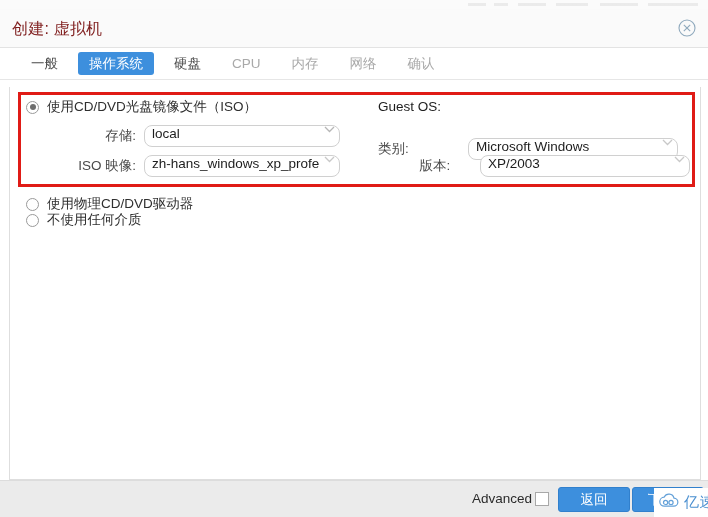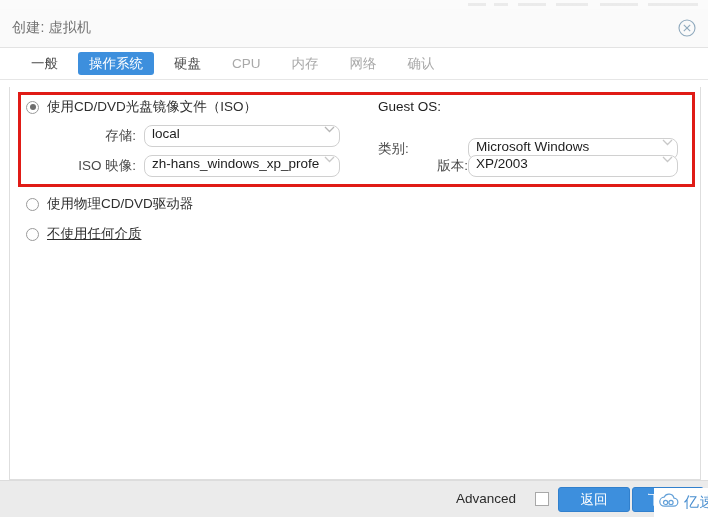--- a/index.html
+++ b/index.html
@@ -52,22 +52,22 @@
   
   .titlebar {
     position: relative;
     height: 38px;
     background: #fafafa;
     border-bottom: 1px solid #e3e3e3;
   }
   .title-text {
     position: absolute;
     left: 12px; top: 10px;
-    font-size: 14px;
-    color: #737373;
+    font-size: 16px;
+    color: #7f1d1d;
     letter-spacing: .2px;
     white-space: nowrap;
   }
   .close-btn {
     position: absolute;
     right: 10px; top: 8px;
     width: 22px; height: 22px;
     border-radius: 50%;
     cursor: pointer;
   }
@@ -215,21 +215,21 @@
     width: 708px; height: 37px;
     background: #ebebeb;
     border-top: 1px solid #dcdcdc;
     box-sizing: border-box;
   }
   .adv-wrap {
     position: absolute;
     right: 159px; top: 10px;
     display: flex;
     align-items: center;
-    gap: 19px;
+    gap: 3px;
   }
   .adv-label {
     font-size: 13.5px;
     color: #2b2b2b;
     white-space: nowrap;
   }
   .checkbox {
     width: 14px; height: 14px;
     border: 1px solid #a8a8a8;
     background: #fff;
@@ -350,37 +350,37 @@
           <span class="val">Microsoft Windows</span>
           <span class="chev">
             <svg width="11" height="7" viewBox="0 0 11 7" aria-hidden="true">
               <polyline points="1,1 5.5,5.5 10,1" fill="none" stroke="#c8c8c8" stroke-width="1.3"></polyline>
             </svg>
           </span>
         </span>
       </div>
 
       <div class="field-row" style="left:368px; top:68px;">
-        <span class="field-label" style="width:90px; text-align:right;">版本:</span>
+        <span class="field-label" style="width:90px; text-align:center;margin-left:12px;">版本:</span>
         <span class="select" style="width:210px;">
           <span class="val">XP/2003</span>
           <span class="chev">
             <svg width="11" height="7" viewBox="0 0 11 7" aria-hidden="true">
               <polyline points="1,1 5.5,5.5 10,1" fill="none" stroke="#c8c8c8" stroke-width="1.3"></polyline>
             </svg>
           </span>
         </span>
       </div>
 
       <div class="radio-row" style="left:16px; top:108px;">
         <span class="radio"></span>
         <span>使用物理CD/DVD驱动器</span>
       </div>
 
-      <div class="radio-row" style="left:16px; top:138px;text-decoration:underline;">
+      <div class="radio-row" style="left:16px; top:124px;">
         <span class="radio"></span>
         <span>不使用任何介质</span>
       </div>
 
     </div>
   </div>
 
   <div class="footer">
     <div class="adv-wrap">
       <span class="adv-label">Advanced</span>

